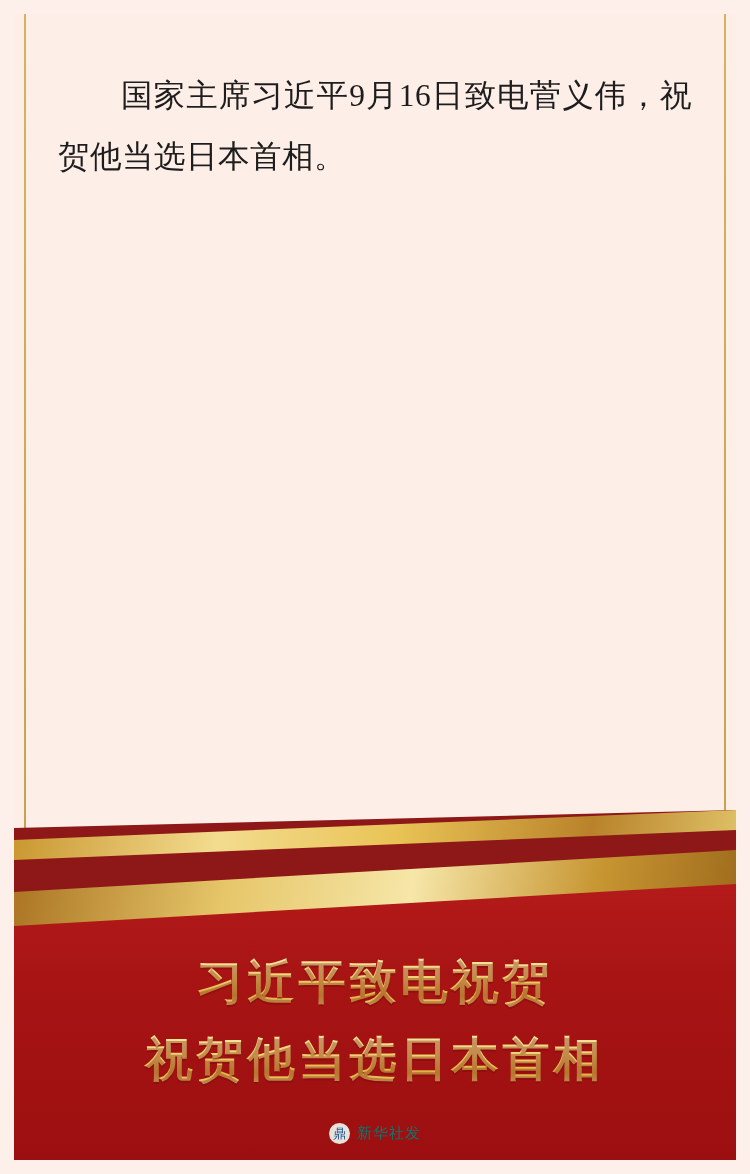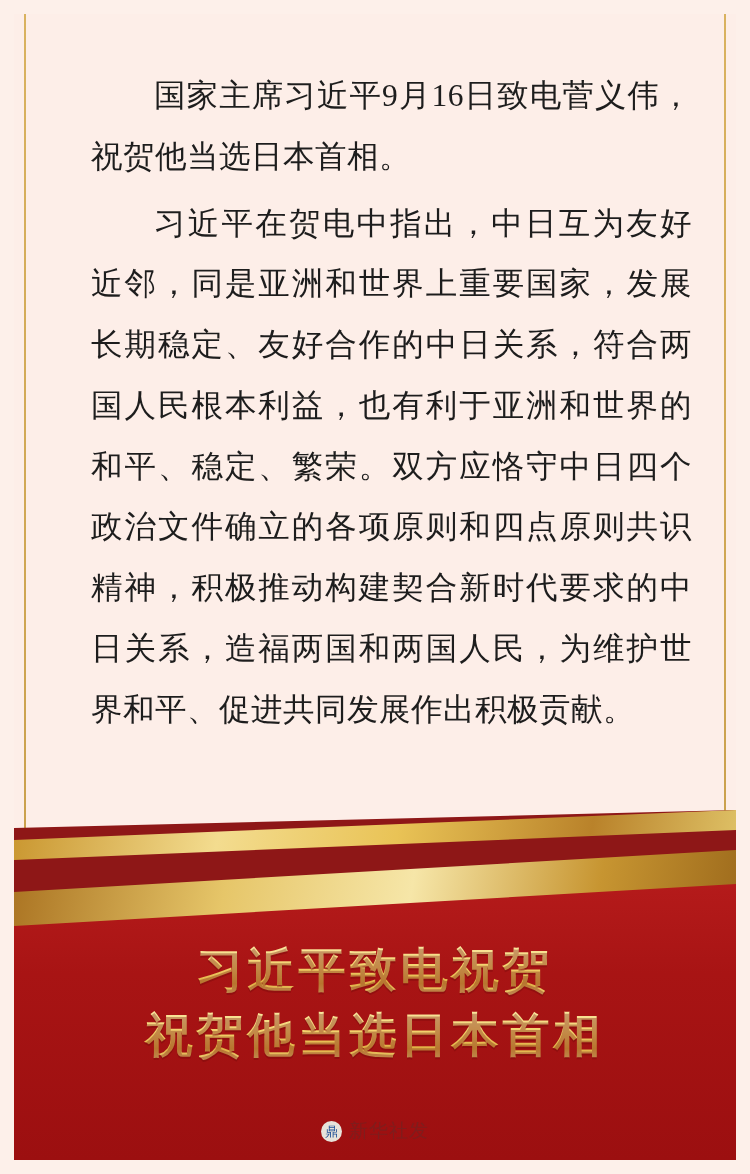--- a/index.html
+++ b/index.html
@@ -45,21 +45,20 @@
   .rule.left { left: 10px; }
   .rule.right { right: 10px; }
 
   
   .article {
     position: absolute;
     left: 44px;
     right: 44px;
     top: 52px;
     color: #1d1d1d;
-    margin-left: 33px;
   }
   .para {
     font-size: 31.5px;
     line-height: 1.93;
     text-align: justify;
     text-justify: inter-ideograph;
     text-indent: 2em;
     letter-spacing: 0.5px;
     margin: 0 0 6px 0;
     font-family: "Liberation Serif", "DejaVu Serif", serif;
@@ -125,21 +124,21 @@
     font-weight: bold;
     letter-spacing: 4px;
     line-height: 1.38;
     color: #f6d96f;
     background: linear-gradient(180deg, #fdf0b4 0%, #f2d06a 45%, #e0b044 70%, #f7e49c 100%);
     -webkit-background-clip: text;
     background-clip: text;
     -webkit-text-fill-color: transparent;
     font-family: "Liberation Sans", "DejaVu Sans", sans-serif;
     text-shadow: 0 2px 0 rgba(110, 10, 10, 0.35);
-    margin: 0;
+    margin: 12px;
   }
 
   .credit {
     position: absolute;
     left: 0;
     right: 0;
     bottom: 16px;
     display: flex;
     align-items: center;
     justify-content: center;
@@ -152,38 +151,37 @@
     background: #e7e3da;
     display: flex;
     align-items: center;
     justify-content: center;
     font-size: 13px;
     color: #1c4f96;
     font-family: "Liberation Sans", "DejaVu Sans", sans-serif;
     line-height: 1;
   }
   .credit-text {
-    font-size: 19px;
-    color: #7f1d1d;
+    font-size: 15px;
+    color: #0f766e;
     letter-spacing: 1px;
     font-family: "Liberation Sans", "DejaVu Sans", sans-serif;
   }
 </style>
 </head>
 <body>
 
 <div class="poster">
   <div class="inner">
 
     <div class="rule left"></div>
     <div class="rule right"></div>
 
     <div class="article">
       <p class="para">国家主席习近平9月16日致电菅义伟，祝贺他当选日本首相。</p>
-      <p class="para">习近平在贺电中指出，中日互为友好近邻，同是亚洲和世界上重要国家，发展长期稳定、友好合作的中日关系，符合两国人民根本利益，也有利于亚洲和世界的和平、稳定、繁荣。双方应恪守中日四个政治文件确立的各项原则和四点原则共识精神，积极推动构建契合新时代要求的中日关系，造福两国和两国人民，为维护世界和平、促进共同发展作出积极贡献。</p>
     </div>
 
     <div class="banner">
       <div class="banner-bg"></div>
       <div class="wedge-dark"></div>
       <div class="wedge-gold"></div>
       <div class="wedge-gold2"></div>
 
       <div class="headline-wrap">
         <div class="headline">习近平致电祝贺</div>

